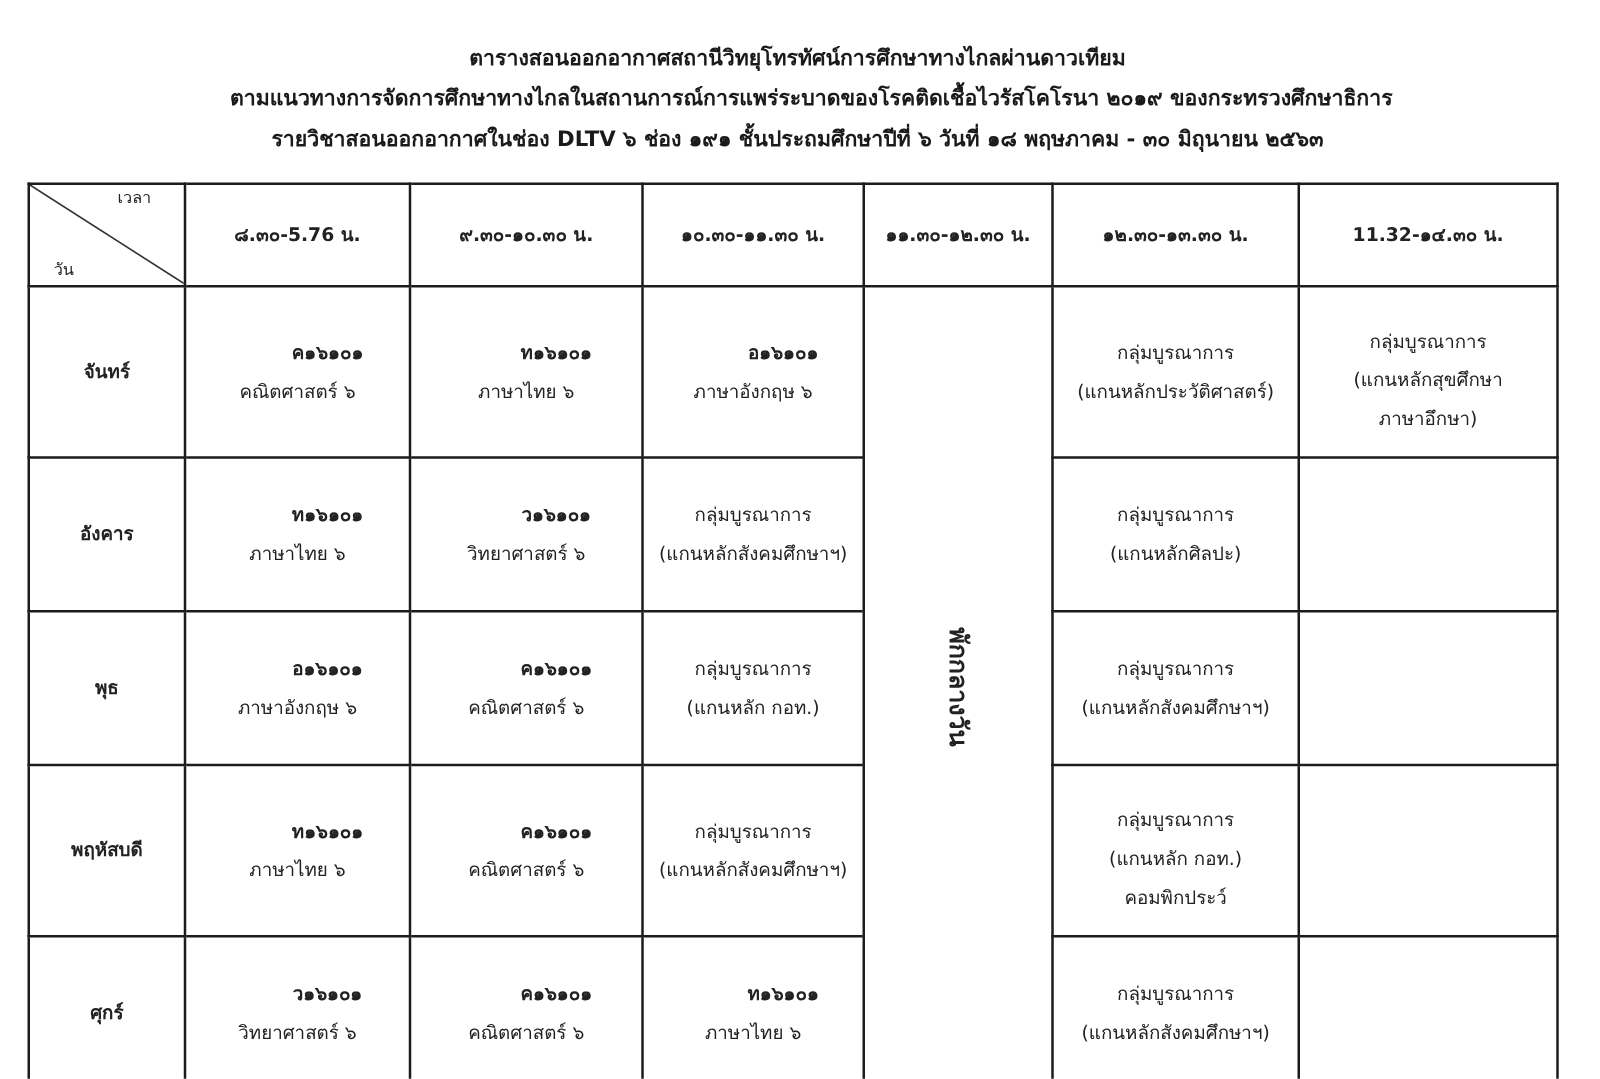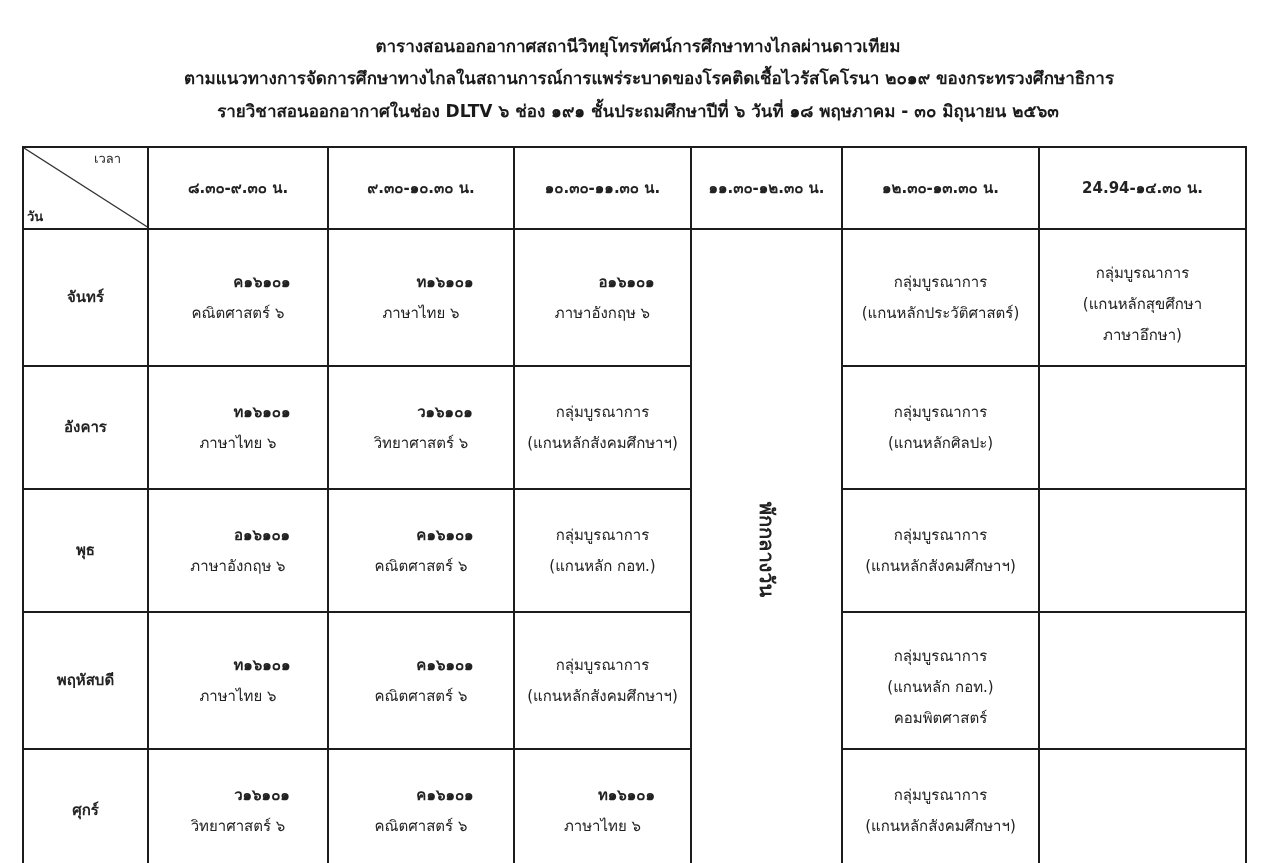--- a/index.html
+++ b/index.html
@@ -13,21 +13,21 @@
   table.sched td { border:2px solid #1c1c1c; text-align:center; vertical-align:middle;
                    font-size:15px; line-height:31px; padding:0; color:#222; }
   .hdr td { height:80px; font-weight:bold; font-size:14px; }
   .row td { height:121px; }
   td.day { font-size:14px; font-weight:bold; }
   .code { font-weight:bold; display:block;padding-left:48px; }
   .line { display:block; }
   .corner { position:relative; overflow:hidden; }
   .corner svg { position:absolute; left:0; top:0; }
   .corner .time-lbl { position:absolute; right:26px; top:2px; font-size:13px; line-height:18px; font-weight:normal; }
-  .corner .day-lbl { position:absolute; left:3px; bottom:2px; font-size:13px; line-height:18px; font-weight:bold; }
+  .corner .day-lbl { position:absolute; left:19px; bottom:2px; font-size:13px; line-height:18px; font-weight:normal; }
   .lunch { position:relative; }
   .lunch-text { display:inline-block; transform:rotate(90deg); white-space:nowrap;
                 font-size:20px; font-weight:bold; }
 </style>
 </head>
 <body>
 
 <div class="heading h1">ตารางสอนออกอากาศสถานีวิทยุโทรทัศน์การศึกษาทางไกลผ่านดาวเทียม</div>
 <div class="heading h2">ตามแนวทางการจัดการศึกษาทางไกลในสถานการณ์การแพร่ระบาดของโรคติดเชื้อไวรัสโคโรนา ๒๐๑๙ ของกระทรวงศึกษาธิการ</div>
 <div class="heading h3">รายวิชาสอนออกอากาศในช่อง DLTV ๖ ช่อง ๑๙๑ ชั้นประถมศึกษาปีที่ ๖ วันที่ ๑๘ พฤษภาคม - ๓๐ มิถุนายน ๒๕๖๓</div>
@@ -44,26 +44,26 @@
   </colgroup>
   <tbody>
       <tr class="hdr">
     <td class="corner">
       <svg width="125" height="80">
             <line x1="0" y1="0" x2="125" y2="80" stroke="#333" stroke-width="1.3"></line>
           </svg>
       <span class="time-lbl">เวลา</span>
       <span class="day-lbl">วัน</span>
     </td>
-    <td>๘.๓๐-๙.๓๐ น.</td>
+    <td>๘.๓๐-5.76 น.</td>
     <td>๙.๓๐-๑๐.๓๐ น.</td>
     <td>๑๐.๓๐-๑๑.๓๐ น.</td>
     <td>๑๑.๓๐-๑๒.๓๐ น.</td>
     <td>๑๒.๓๐-๑๓.๓๐ น.</td>
-    <td>24.94-๑๔.๓๐ น.</td>
+    <td>11.32-๑๔.๓๐ น.</td>
   </tr>
 
   <tr class="row">
     <td class="day">จันทร์</td>
     <td>
           <span class="code">ค๑๖๑๐๑</span>
           <span class="line">คณิตศาสตร์ ๖</span>
         </td>
     <td>
           <span class="code">ท๑๖๑๐๑</span>
@@ -137,21 +137,21 @@
           <span class="code">ค๑๖๑๐๑</span>
           <span class="line">คณิตศาสตร์ ๖</span>
         </td>
     <td>
           <span class="line">กลุ่มบูรณาการ</span>
           <span class="line">(แกนหลักสังคมศึกษาฯ)</span>
         </td>
     <td style="padding-top:14px">
           <span class="line">กลุ่มบูรณาการ</span>
           <span class="line">(แกนหลัก กอท.)</span>
-          <span class="line">คอมพิตศาสตร์</span>
+          <span class="line">คอมพิกประว์</span>
         </td>
     <td></td>
   </tr>
 
   <tr class="row">
     <td class="day">ศุกร์</td>
     <td>
           <span class="code">ว๑๖๑๐๑</span>
           <span class="line">วิทยาศาสตร์ ๖</span>
         </td>

